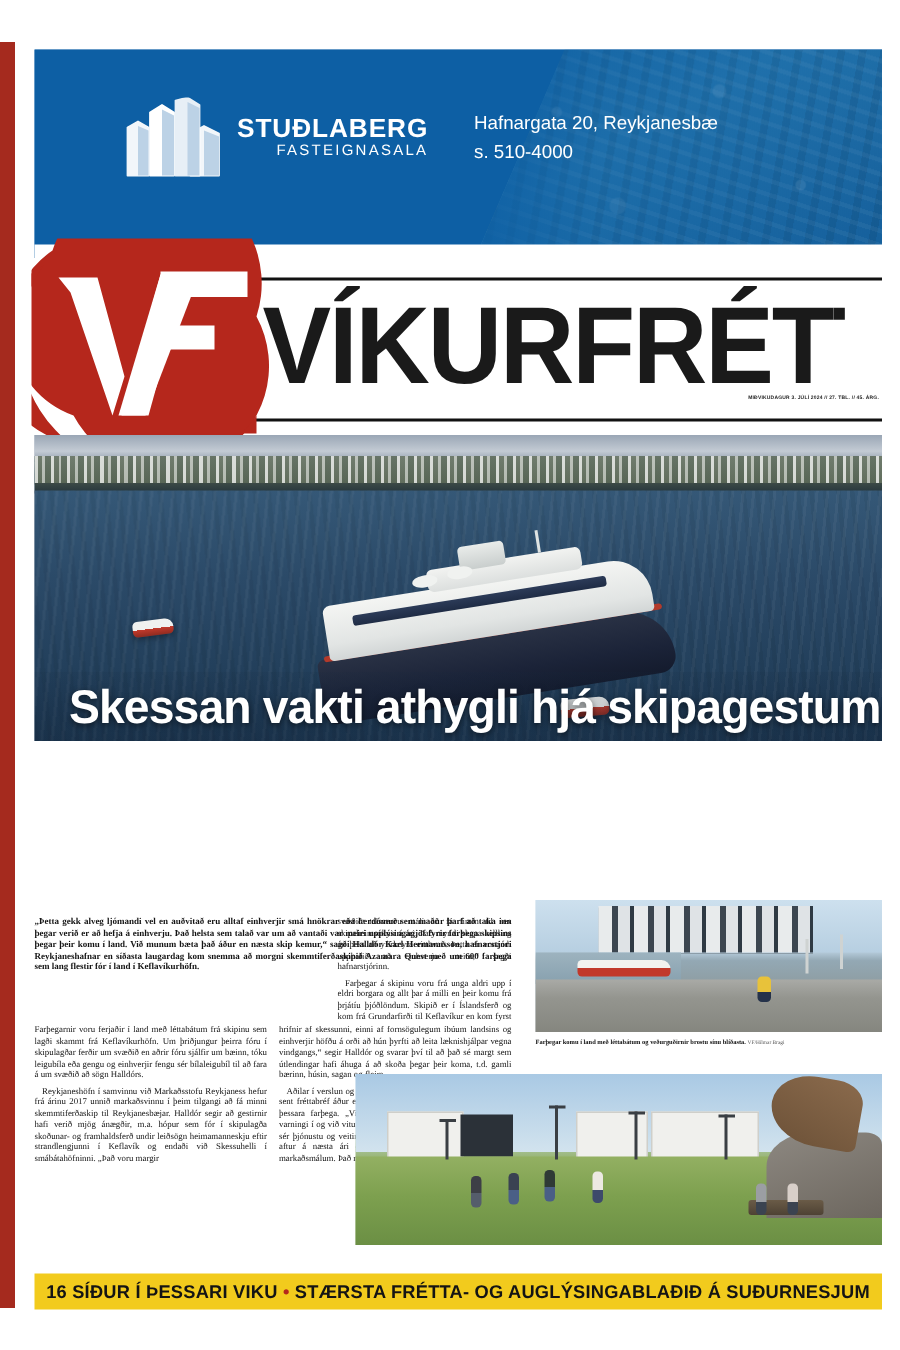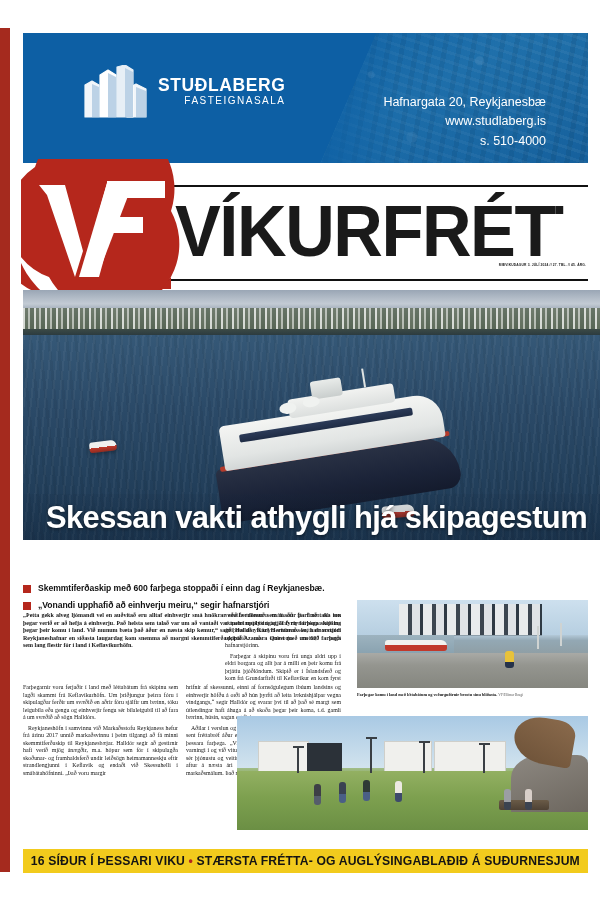--- a/index.html
+++ b/index.html
@@ -29,37 +29,37 @@
     opacity:.95;
   }
   #ad-photo-tint{position:absolute;right:0;top:0;width:48%;height:100%;
     background:linear-gradient(90deg, rgba(13,95,164,.92) 0%, rgba(13,95,164,.45) 30%, rgba(13,95,164,.30) 100%);
     clip-path:polygon(22% 0, 100% 0, 100% 100%, 0 100%);}
   #ad-logo-wrap{position:absolute;left:60px;top:32px;display:flex;align-items:center;gap:9px;}
   #ad-logo-mark{width:66px;height:54px;position:relative;}
   #ad-logo-text{color:#ffffff;line-height:1.02;}
   #ad-logo-text .l1{font-size:17.5px;font-weight:700;letter-spacing:.6px;display:block;}
   #ad-logo-text .l2{font-size:10px;font-weight:400;letter-spacing:1.5px;display:block;margin-top:1px;text-align:right;}
-  #ad-contact{position:absolute;right:42px;top:40px;width:230px;text-align:right;color:#ffffff;line-height:1.55;margin-top:20px;}
+  #ad-contact{position:absolute;right:42px;top:40px;width:230px;text-align:left;color:#ffffff;line-height:1.55;}
   #ad-contact div{font-size:12.5px;}
 
   
   #masthead{position:absolute;left:23px;top:163px;width:565px;height:125px;background:#ffffff;}
   #mh-rule-top{position:absolute;left:140px;top:22px;width:425px;height:2px;background:#111;}
   #mh-rule-bot{position:absolute;left:140px;top:116px;width:425px;height:2px;background:#111;}
   #vf-logo{position:absolute;left:-2px;top:-4px;width:160px;height:132px;}
   #mh-title{position:absolute;left:152px;top:20px;width:413px;height:96px;
     color:#1a1a1a;font-weight:800;font-size:73px;line-height:96px;letter-spacing:-1.5px;
     transform:scaleX(.94);transform-origin:left center;white-space:nowrap;overflow:hidden;}
   #mh-dateline{position:absolute;right:2px;top:100px;font-size:3.3px;letter-spacing:.15px;
     color:#222;white-space:nowrap;font-weight:600;}
 
   
-  #hero{position:absolute;left:23px;top:290px;width:565px;height:250px;overflow:hidden;
-    background:linear-gradient(180deg,#7f8fa4 0%,#9aa7b8 7%,#3e5a74 13%,#2c4a68 30%,#24405e 60%,#1d3954 100%);padding-left:12px;}
+  #hero{position:absolute;left:23px;top:290px;width:565px;height:204px;overflow:hidden;
+    background:linear-gradient(180deg,#7f8fa4 0%,#9aa7b8 7%,#3e5a74 13%,#2c4a68 30%,#24405e 60%,#1d3954 100%);}
   #hero-sky{position:absolute;left:0;top:0;width:100%;height:9%;
     background:linear-gradient(180deg,#9aa6b5,#c3cbd4 60%,#8d9aa9);}
   #hero-town{position:absolute;left:0;top:7%;width:100%;height:9%;
     background:
       repeating-linear-gradient(90deg, rgba(255,255,255,.75) 0 2px, rgba(120,130,120,.3) 2px 5px, rgba(255,255,255,.55) 5px 7px, rgba(90,105,95,.35) 7px 11px),
       linear-gradient(180deg,#6d7a6a,#55634f);}
   #hero-shore{position:absolute;left:0;top:15.5%;width:100%;height:3.5%;background:linear-gradient(180deg,#3c4a46,#24343c);}
   #hero-sea{position:absolute;left:0;top:18%;width:100%;height:82%;
     background:
       repeating-linear-gradient(96deg, rgba(255,255,255,.045) 0 2px, transparent 2px 7px),
@@ -191,21 +191,20 @@
         </svg>
       </div>
       <div id="ad-logo-text">
         <span class="l1">STUÐLABERG</span>
         <span class="l2">FASTEIGNASALA</span>
       </div>
     </div>
 
     <div id="ad-contact">
       <div>Hafnargata 20, Reykjanesbæ</div>
-      <div>www.studlaberg.is</div>
       <div>s. 510-4000</div>
     </div>
   </div>
 
   <div id="masthead">
     <div id="mh-rule-top"></div>
     <div id="mh-rule-bot"></div>
 
     <div id="vf-logo">
       <svg width="160" height="132" viewBox="0 0 160 132" aria-hidden="true">
@@ -243,30 +242,20 @@
       <div class="ship-dome" style="left:40%;bottom:86%;"></div>
     </div>
 
     <div class="tender" id="tender-a"></div>
     <div class="tender" id="tender-b"></div>
 
     <div id="hero-headline-band"></div>
     <div id="hero-headline">Skessan vakti athygli hjá skipagestum</div>
   </div>
 
-  <div id="bullets">
-    <div class="bullet-row">
-      <div class="bullet-sq"></div>
-      <div class="bullet-tx">Skemmtiferðaskip með 600 farþega stoppaði í einn dag í Reykjanesbæ.</div>
-    </div>
-    <div class="bullet-row">
-      <div class="bullet-sq"></div>
-      <div class="bullet-tx">„Vonandi upphafið að einhverju meiru,“ segir hafnarstjóri</div>
-    </div>
-  </div>
 
   <div id="lede">„Þetta gekk alveg ljómandi vel en auðvitað eru alltaf einhverjir smá hnökrar eða lærdómur sem maður þarf að taka inn þegar verið er að hefja á einhverju. Það helsta sem talað var um að vantaði var meiri upplýsingagjöf fyrir farþega skipsins þegar þeir komu í land. Við munum bæta það áður en næsta skip kemur,“ sagði Halldór Karl Hermannsson, hafnarstjóri Reykjaneshafnar en síðasta laugardag kom snemma að morgni skemmtiferðaskipið Azamara Quest með um 600 farþega sem lang flestir fór í land í Keflavíkurhöfn.</div>
 
   <div id="col-right-top">
     <p class="first">svæðið talsverðu máli að fá fimm til sex skipaheimsóknir á ári. Það myndi skapa hellling án þess að yfirkeyra eitthvað. Þetta er vonandi upphafið að einhverju meiru,“ sagði hafnarstjórinn.</p>
     <p>Farþegar á skipinu voru frá unga aldri upp í eldri borgara og allt þar á milli en þeir komu frá þrjátíu þjóðlöndum. Skipið er í Íslandsferð og kom frá Grundarfirði til Keflavíkur en kom fyrst til Seyðisfjarðar.</p>
   </div>
 
   <div id="cols">
     <div class="col">

